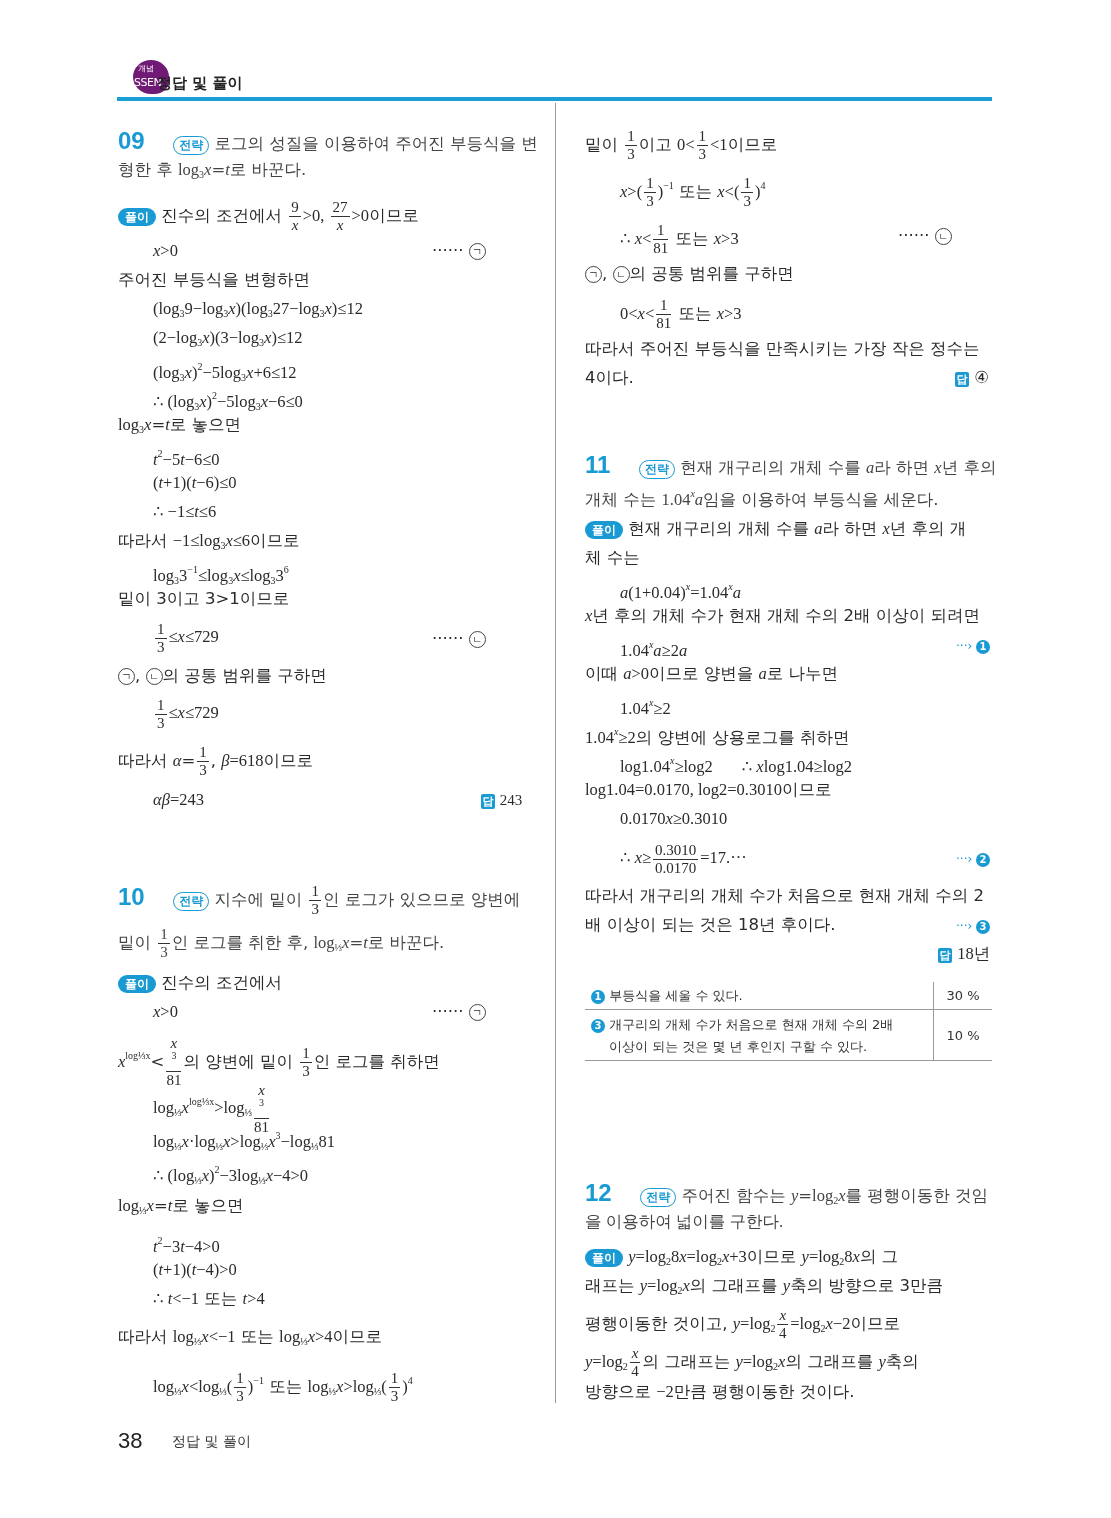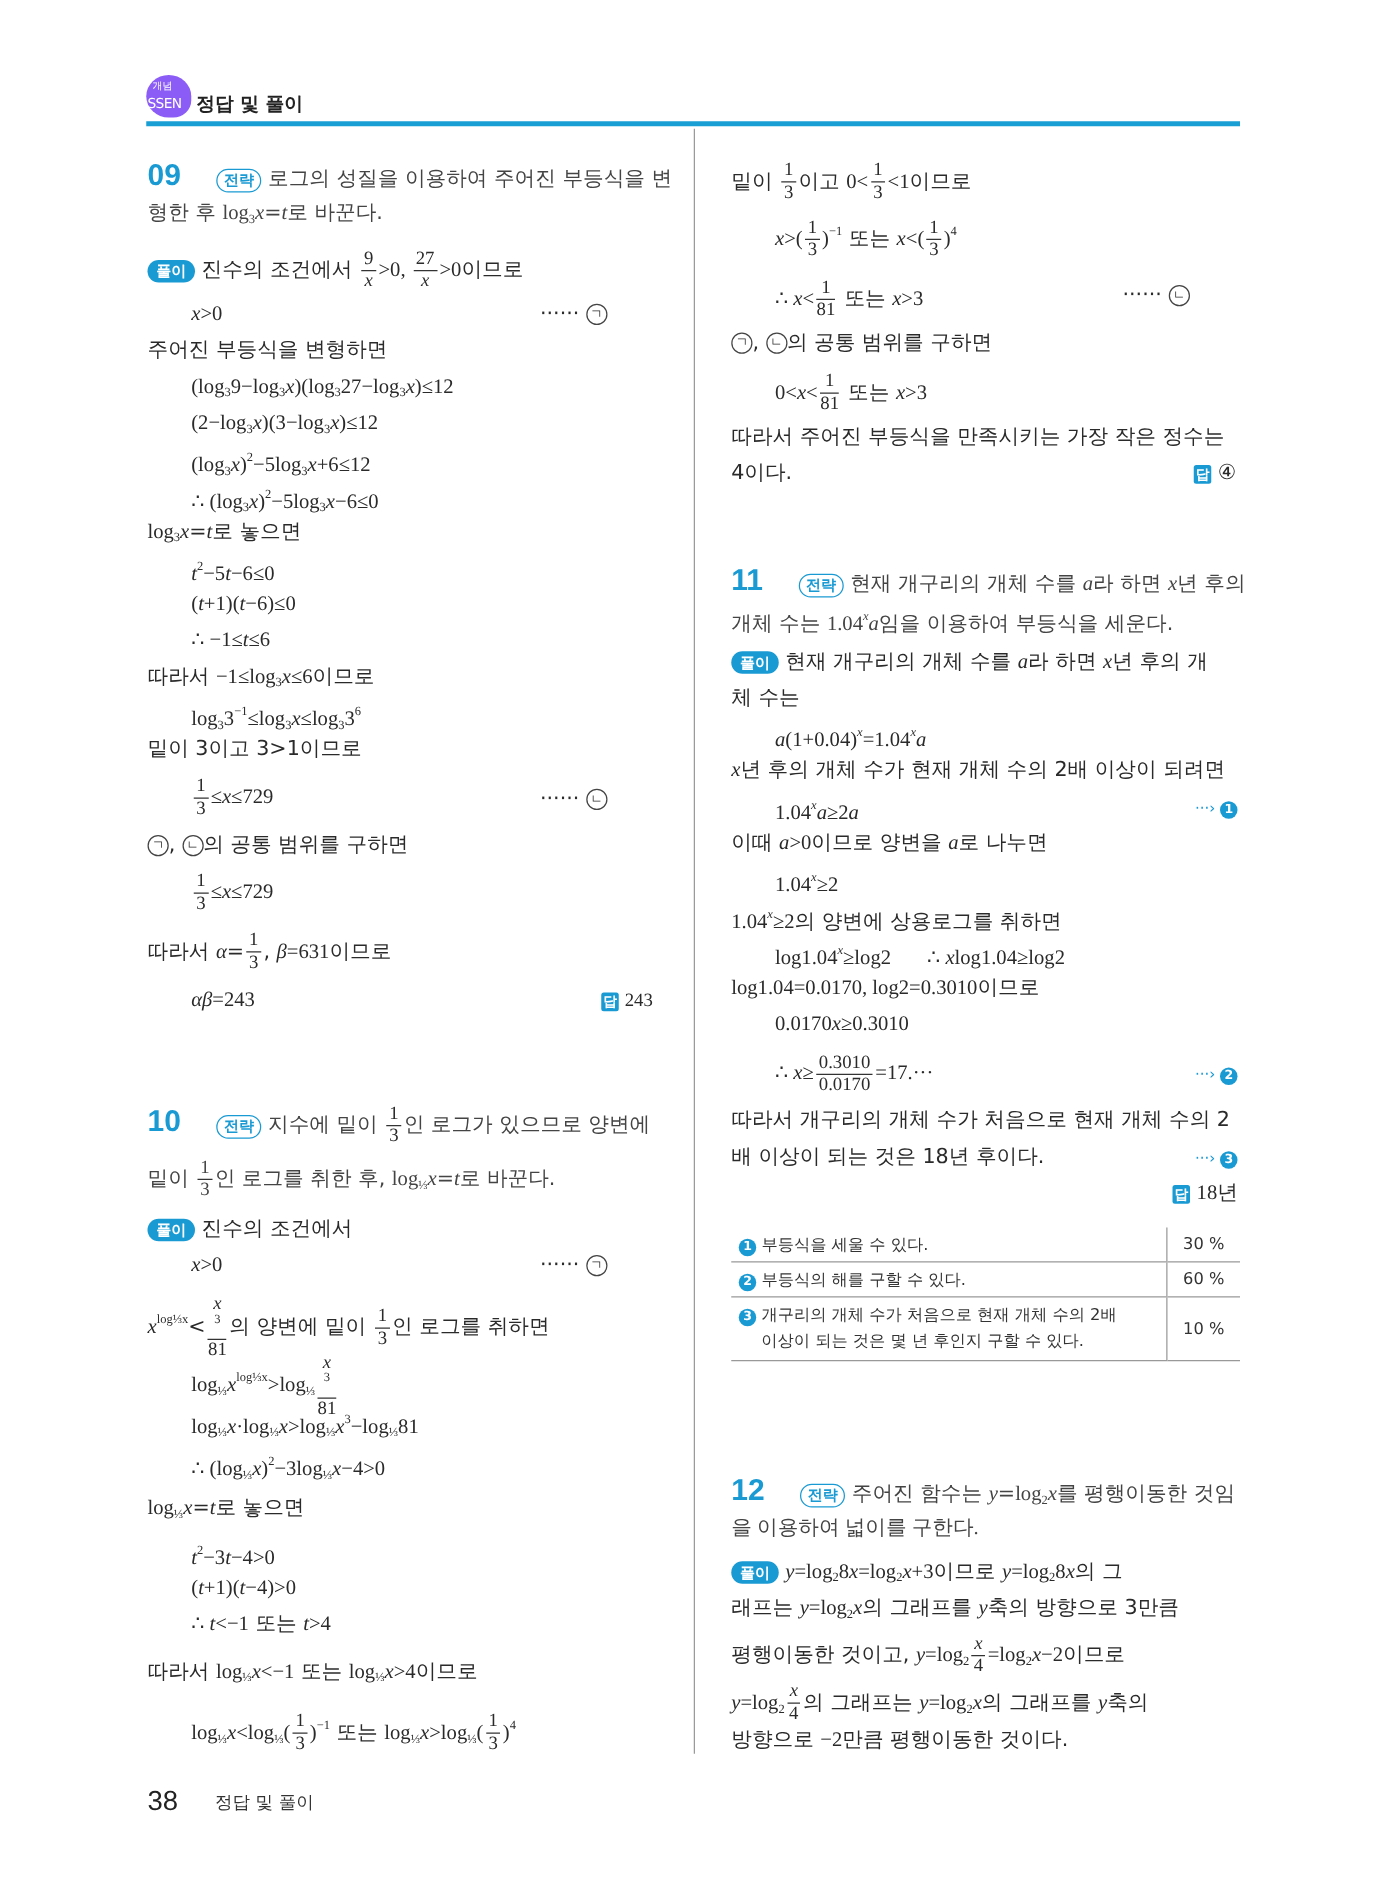--- a/index.html
+++ b/index.html
@@ -1,22 +1,22 @@
 <!DOCTYPE html>
 <html><head>
 <meta charset="utf-8">
 <style>
   html, body { margin:0; padding:0; background:#ffffff; }
   body { width:1111px; height:1518px; position:relative; overflow:hidden;
          font-family:"DejaVu Sans", sans-serif; color:#2a2a2a; }
   .serif { font-family:"Liberation Serif", "DejaVu Serif", serif; }
   .m { font-family:"Liberation Serif", "DejaVu Serif", serif; font-style:italic; }
   .header { position:absolute; left:117px; top:58px; height:40px; width:875px; }
-  .logo { position:absolute; left:0; top:2px; width:36px; height:34px; border-radius:50% 50% 40% 50%;
-          background:#8b5cf6; color:#fff; }
+  .logo { position:absolute; left:16px; top:2px; width:36px; height:34px; border-radius:50% 50% 40% 50%;
+          background:#701a75; color:#fff; }
   .logo .l1 { position:absolute; left:5px; top:3px; font-size:8px; }
   .logo .l2 { position:absolute; left:1px; top:16px; font-size:11px; letter-spacing:-0.5px; }
   .header-title { position:absolute; left:40px; top:16px; font-size:15px; font-weight:bold; color:#222; }
   .header-rule { position:absolute; left:117px; top:97px; width:875px; height:4px; background:#1a9fd4; }
   .col-divider { position:absolute; left:555px; top:103px; width:1px; height:1300px; background:#9a9a9a; }
   .abs { position:absolute; white-space:nowrap; font-size:16.5px; line-height:22px; }
   .qnum { font-family:"Liberation Sans", sans-serif; font-weight:bold; font-size:24px; color:#1a9ad3; }
   .tag-strategy { display:inline-block; border:1.5px solid #1a9ad3; color:#1a9ad3; border-radius:11px;
           font-size:12px; font-weight:bold; padding:0 5px; line-height:17px; }
   .tag-solution { display:inline-block; background:#1a9ad3; color:#fff; border-radius:11px;
@@ -79,21 +79,21 @@
 <div class="abs serif" style="left:153px;top:443px;"><span class="m">t</span><sup>2</sup>−5<span class="m">t</span>−6≤0</div>
 <div class="abs serif" style="left:153px;top:472px;">(<span class="m">t</span>+1)(<span class="m">t</span>−6)≤0</div>
 <div class="abs serif" style="left:153px;top:501px;">∴ −1≤<span class="m">t</span>≤6</div>
 <div class="abs" style="left:118px;top:530px;">따라서 <span class="serif">−1≤log<sub>3</sub></span><span class="m">x</span><span class="serif">≤6</span>이므로</div>
 <div class="abs serif" style="left:153px;top:559px;">log<sub>3</sub>3<sup>−1</sup>≤log<sub>3</sub><span class="m">x</span>≤log<sub>3</sub>3<sup>6</sup></div>
 <div class="abs" style="left:118px;top:588px;">밑이 3이고 3&gt;1이므로</div>
 <div class="abs serif" style="left:153px;top:622px;"><span class="frac"><span class="num">1</span><span class="den">3</span></span>≤<span class="m">x</span>≤729</div>
 <div class="abs" style="left:432px;top:628px;">······ <span class="circ">ㄴ</span></div>
 <div class="abs" style="left:118px;top:665px;"><span class="circ">ㄱ</span>, <span class="circ">ㄴ</span>의 공통 범위를 구하면</div>
 <div class="abs serif" style="left:153px;top:698px;"><span class="frac"><span class="num">1</span><span class="den">3</span></span>≤<span class="m">x</span>≤729</div>
-<div class="abs" style="left:118px;top:745px;">따라서 <span class="m">α</span>=<span class="frac serif"><span class="num">1</span><span class="den">3</span></span>, <span class="m">β</span><span class="serif">=631</span>이므로</div>
+<div class="abs" style="left:118px;top:745px;">따라서 <span class="m">α</span>=<span class="frac serif"><span class="num">1</span><span class="den">3</span></span>, <span class="m">β</span><span class="serif">=618</span>이므로</div>
 <div class="abs serif" style="left:153px;top:789px;"><span class="m">αβ</span>=243</div>
 <div class="abs" style="left:481px;top:789px;font-size:15px;">
   <span class="ans-badge">답</span>
   <span class="serif">243</span>
 </div>
 
 <div class="abs" style="left:118px;top:884px;">
   <span class="qnum">10</span>
   <span style="display:inline-block;width:18px;"></span>
   <span class="tag-strategy">전략</span>
@@ -163,24 +163,20 @@
   <span class="serif">18년</span>
 </div>
 
 <table class="grading">
   <tbody>
   <tr>
     <td><span class="step"><span class="dot">1</span></span> <span>부등식을 세울 수 있다.</span></td>
     <td class="pct">30 %</td>
   </tr>
   <tr>
-    <td><span class="step"><span class="dot">2</span></span> <span>부등식의 해를 구할 수 있다.</span></td>
-    <td class="pct">60 %</td>
-  </tr>
-  <tr>
     <td style="height:50px;line-height:21px;"><span class="step"><span class="dot">3</span></span> <span>개구리의 개체 수가 처음으로 현재 개체 수의 2배</span><br><span style="padding-left:18px;margin-top:32px;">이상이 되는 것은 몇 년 후인지 구할 수 있다.</span></td>
     <td class="pct">10 %</td>
   </tr>
 </tbody>
   </table>
 
 <div class="abs" style="left:585px;top:1182px;">
   <span class="qnum">12</span>
   <span style="display:inline-block;width:18px;"></span>
   <span class="tag-strategy">전략</span>

